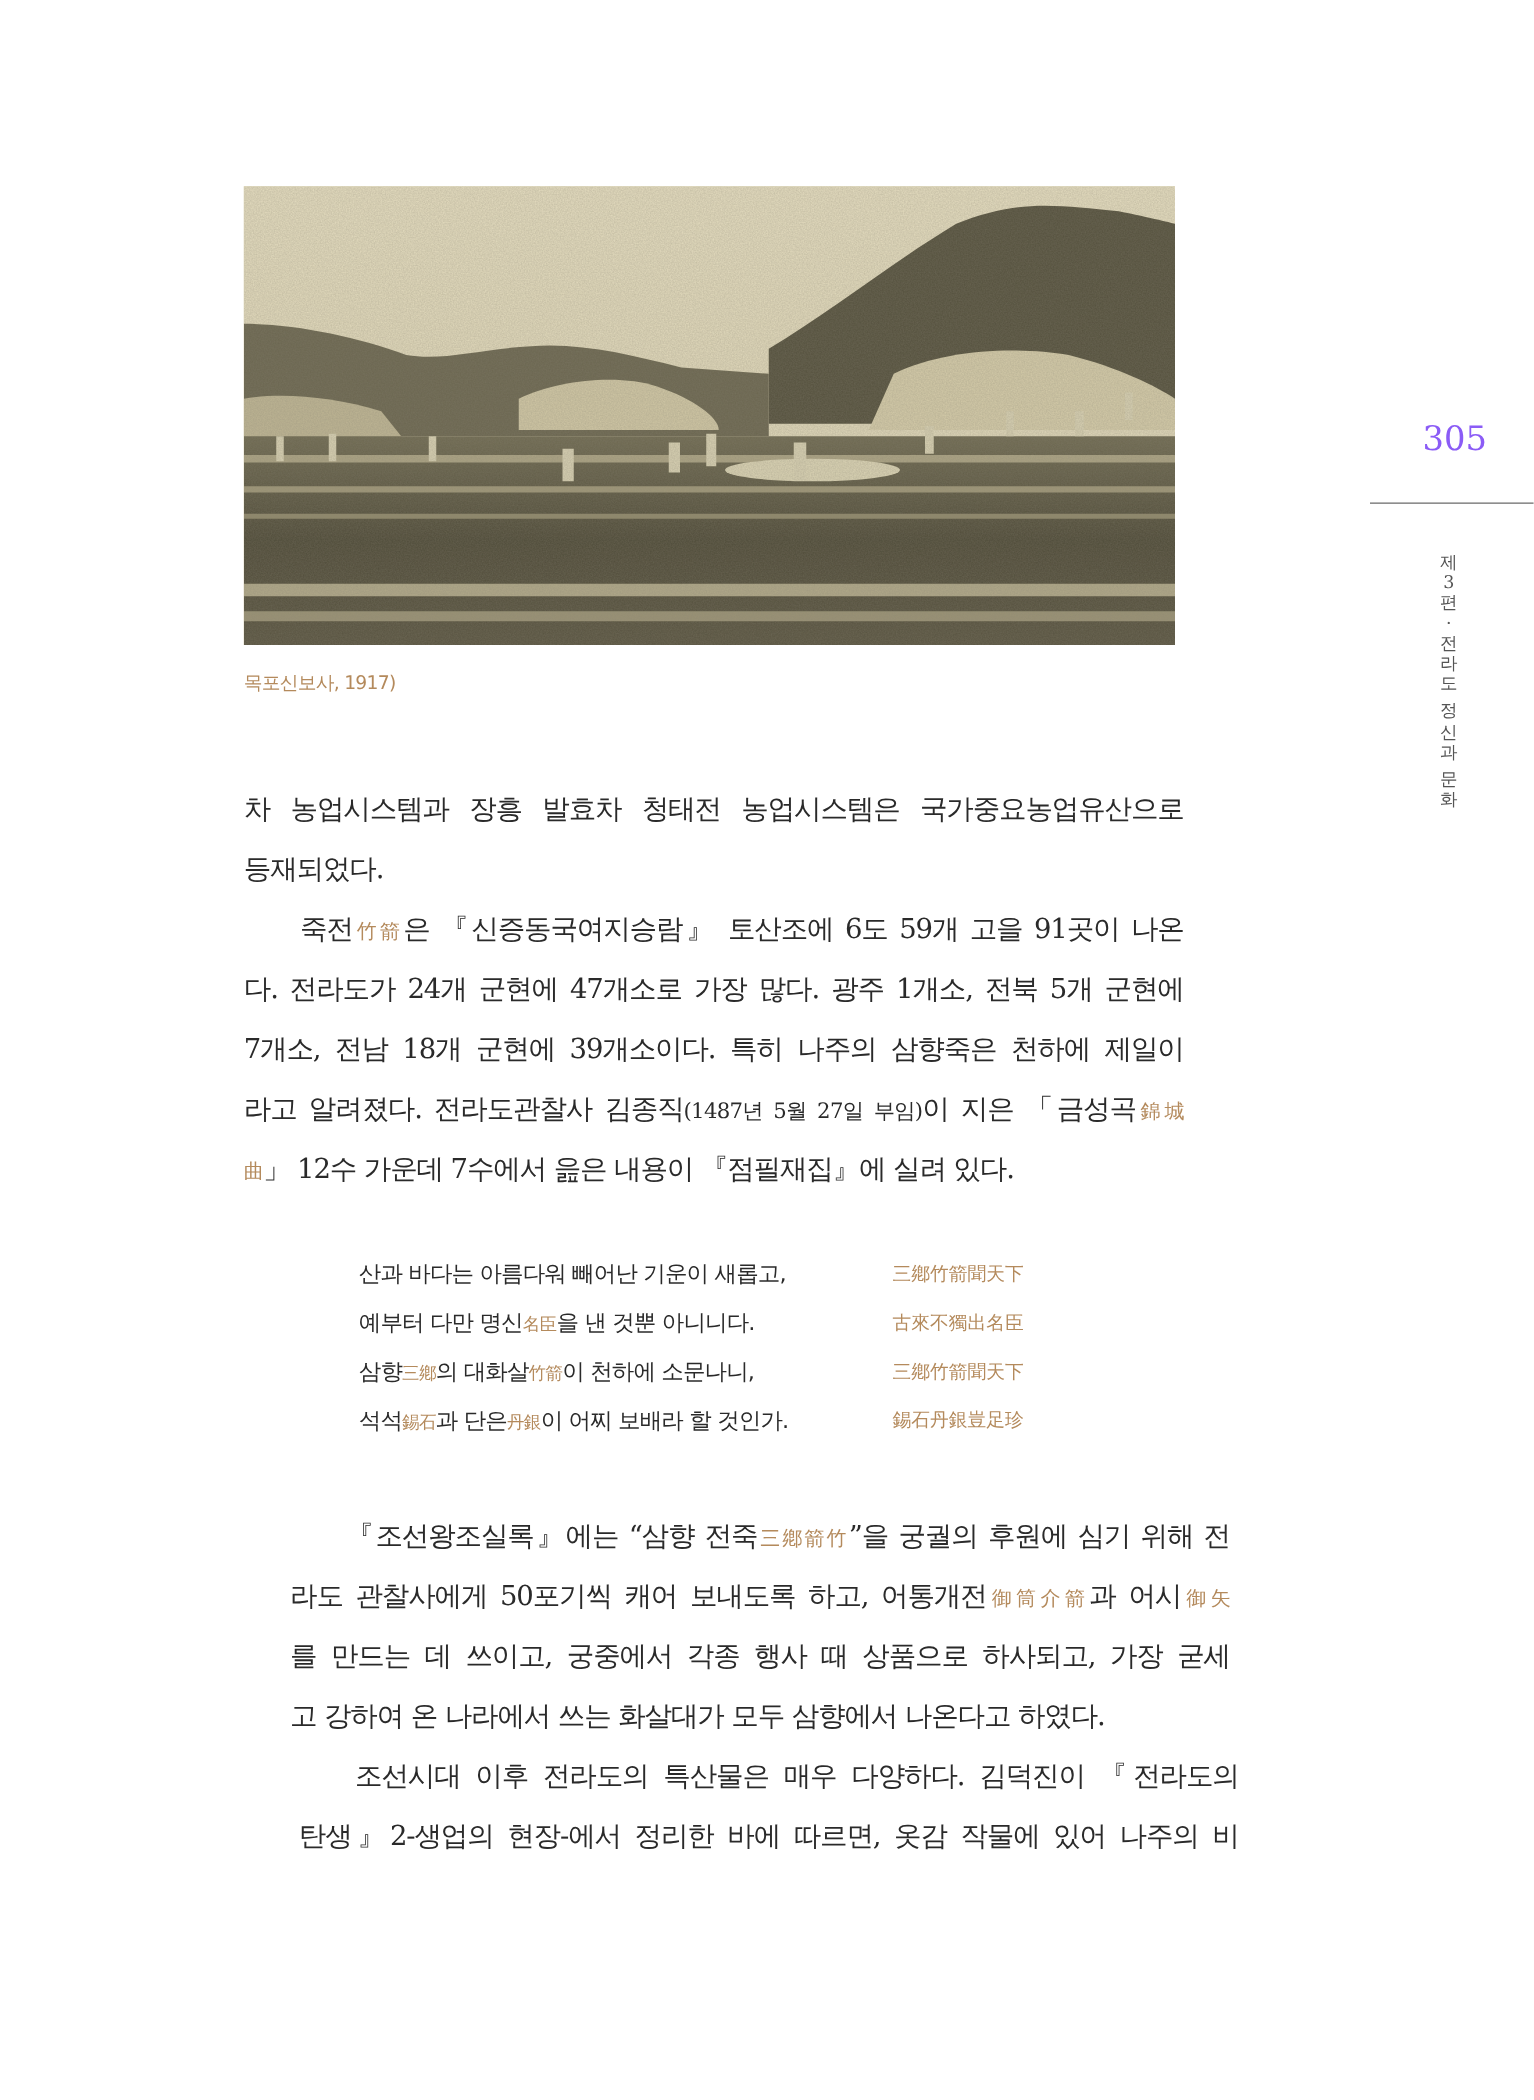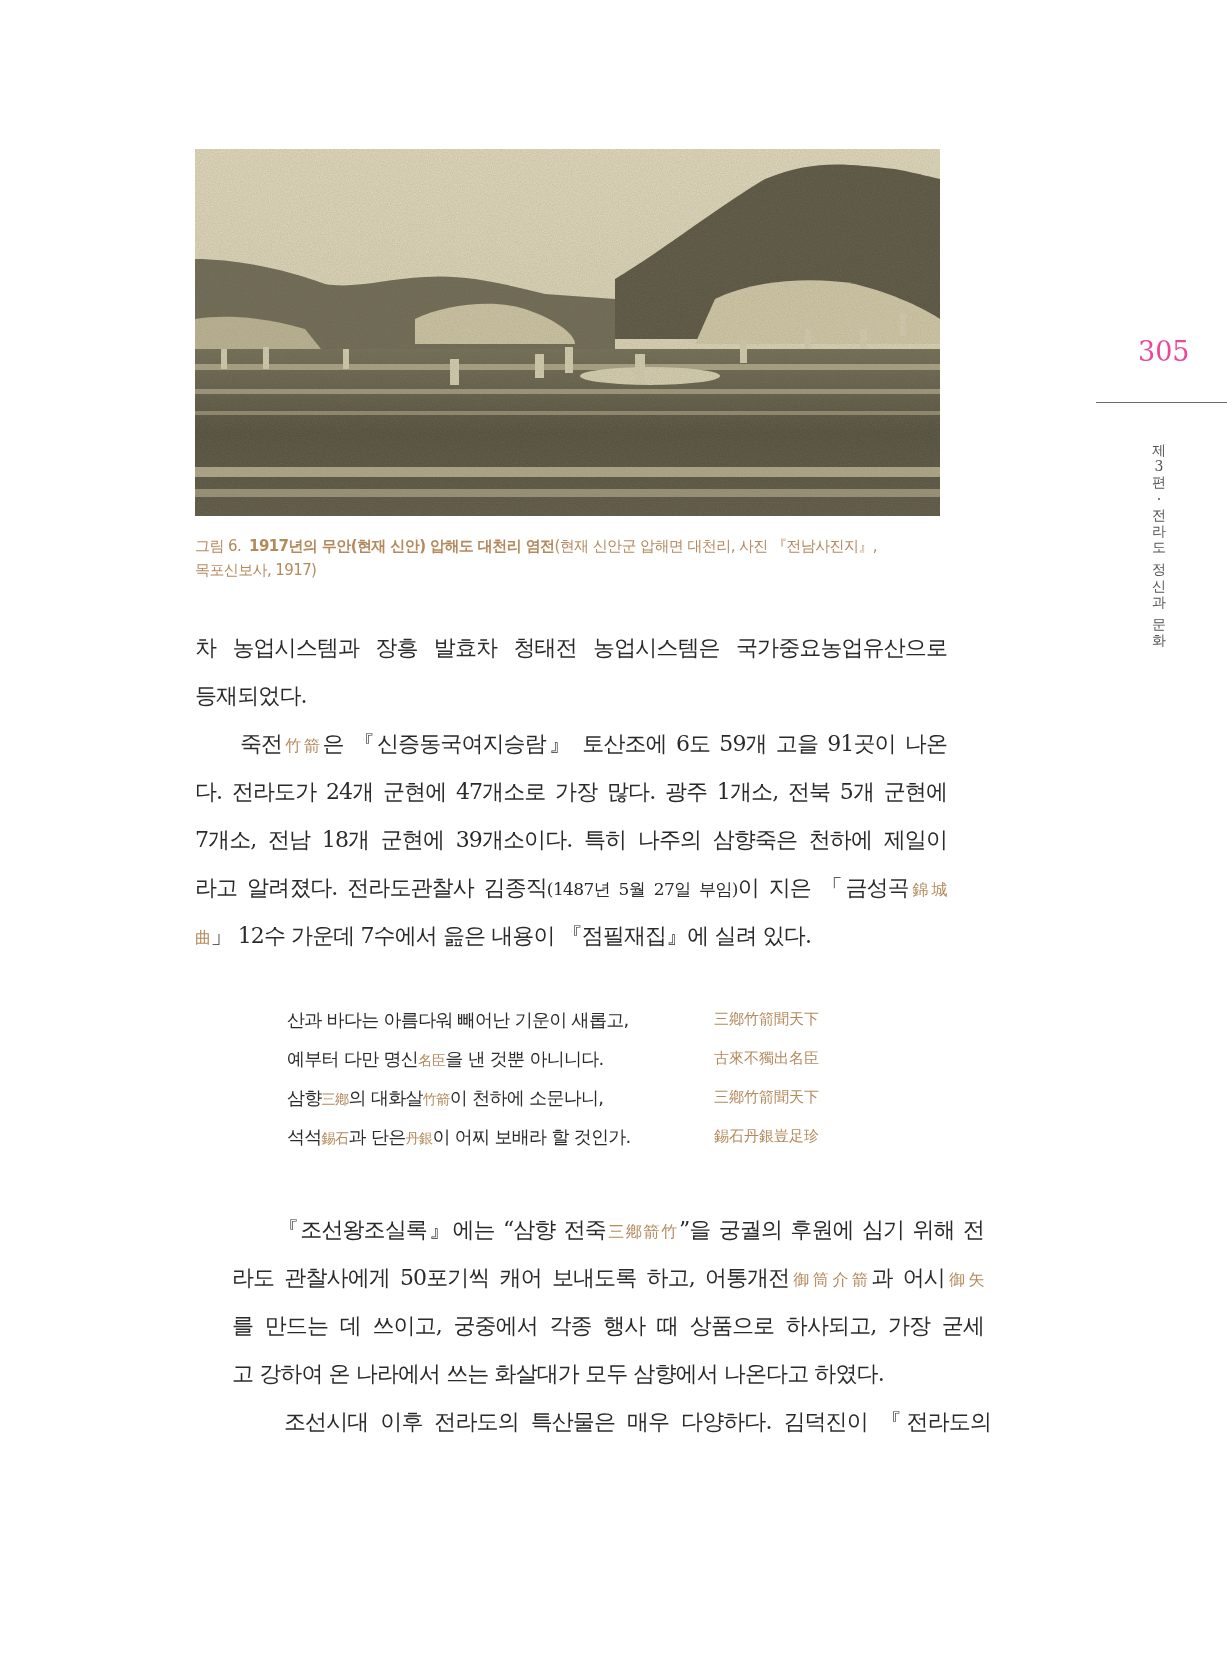--- a/index.html
+++ b/index.html
@@ -111,21 +111,21 @@
     #para3 { top: 1206px; margin-left: 37px; }
     #para4 { top: 1398px; margin-left: 44px; }
 
     
     .page-number {
       position: absolute;
       left: 1138px;
       top: 336px;
       font-family: "DejaVu Serif", "Liberation Serif", serif;
       font-size: 27px;
-      color: #ec4899;
+      color: #8b5cf6;
       letter-spacing: 0px;
     }
     .margin-rule {
       position: absolute;
       left: 1096px;
       top: 402px;
       width: 131px;
       height: 0;
       border-top: 1.5px solid #6a6a6a;
     }
@@ -206,23 +206,20 @@
       <rect x="545" y="192" width="7" height="22"></rect>
       <rect x="610" y="180" width="6" height="20"></rect>
       <rect x="665" y="180" width="7" height="20"></rect>
       <rect x="705" y="165" width="6" height="22"></rect>
     </g>
     <rect x="0" y="0" width="745" height="367" filter="url(#grain)" fill="#ffffff"></rect>
   </svg>
 </div>
 
 <div class="caption">
-  <div>
-    <span class="fig-no">그림 6.</span><span class="fig-title">1917년의 무안(현재 신안) 압해도 대천리 염전</span><span>(현재 신안군 압해면 대천리, 사진 『전남사진지』,</span>
-  </div>
   <div>목포신보사, 1917)</div>
 </div>
 
 <div class="body-block" id="para1">
   <div class="line">차 농업시스템과 장흥 발효차 청태전 농업시스템은 국가중요농업유산으로</div>
   <div class="line last">등재되었다.</div>
 </div>
 
 <div class="body-block" id="para2">
   <div class="line indent">
@@ -263,20 +260,21 @@
   </div>
   <div class="line">
     <span>라도 관찰사에게 50포기씩 캐어 보내도록 하고, 어통개전</span><span class="hanja">御筒介箭</span><span>과 어시</span><span class="hanja">御矢</span>
   </div>
   <div class="line">를 만드는 데 쓰이고, 궁중에서 각종 행사 때 상품으로 하사되고, 가장 굳세</div>
   <div class="line last">고 강하여 온 나라에서 쓰는 화살대가 모두 삼향에서 나온다고 하였다.</div>
 </div>
 
 <div class="body-block" id="para4">
   <div class="line indent">조선시대 이후 전라도의 특산물은 매우 다양하다. 김덕진이 『전라도의</div>
+  <div class="line">탄생』2-생업의 현장-에서 정리한 바에 따르면, 옷감 작물에 있어 나주의 비</div>
 </div>
 
 <div class="page-number">305</div>
 <div class="margin-rule"></div>
 <div class="running-head">
   <span>제</span>
   <span>3</span>
   <span>편</span>
   <span>·</span>
   <span>전</span>

